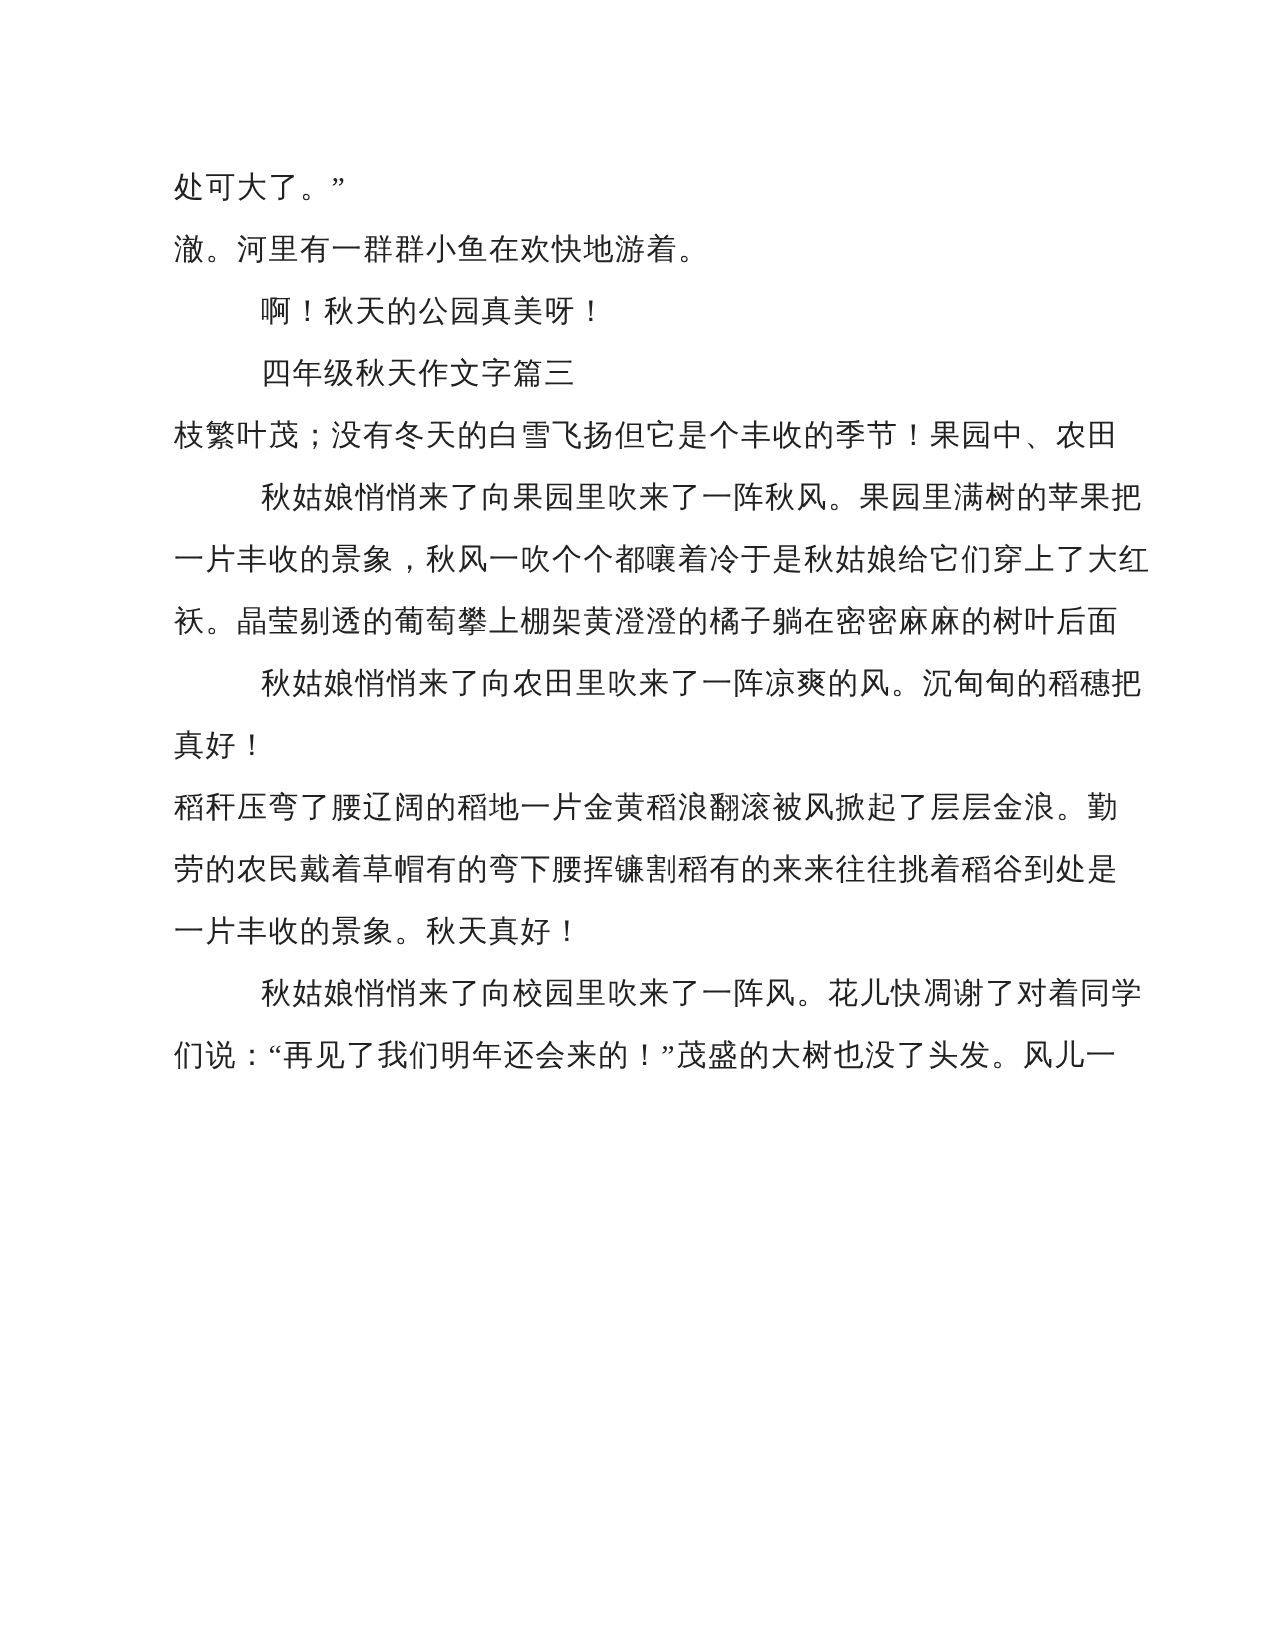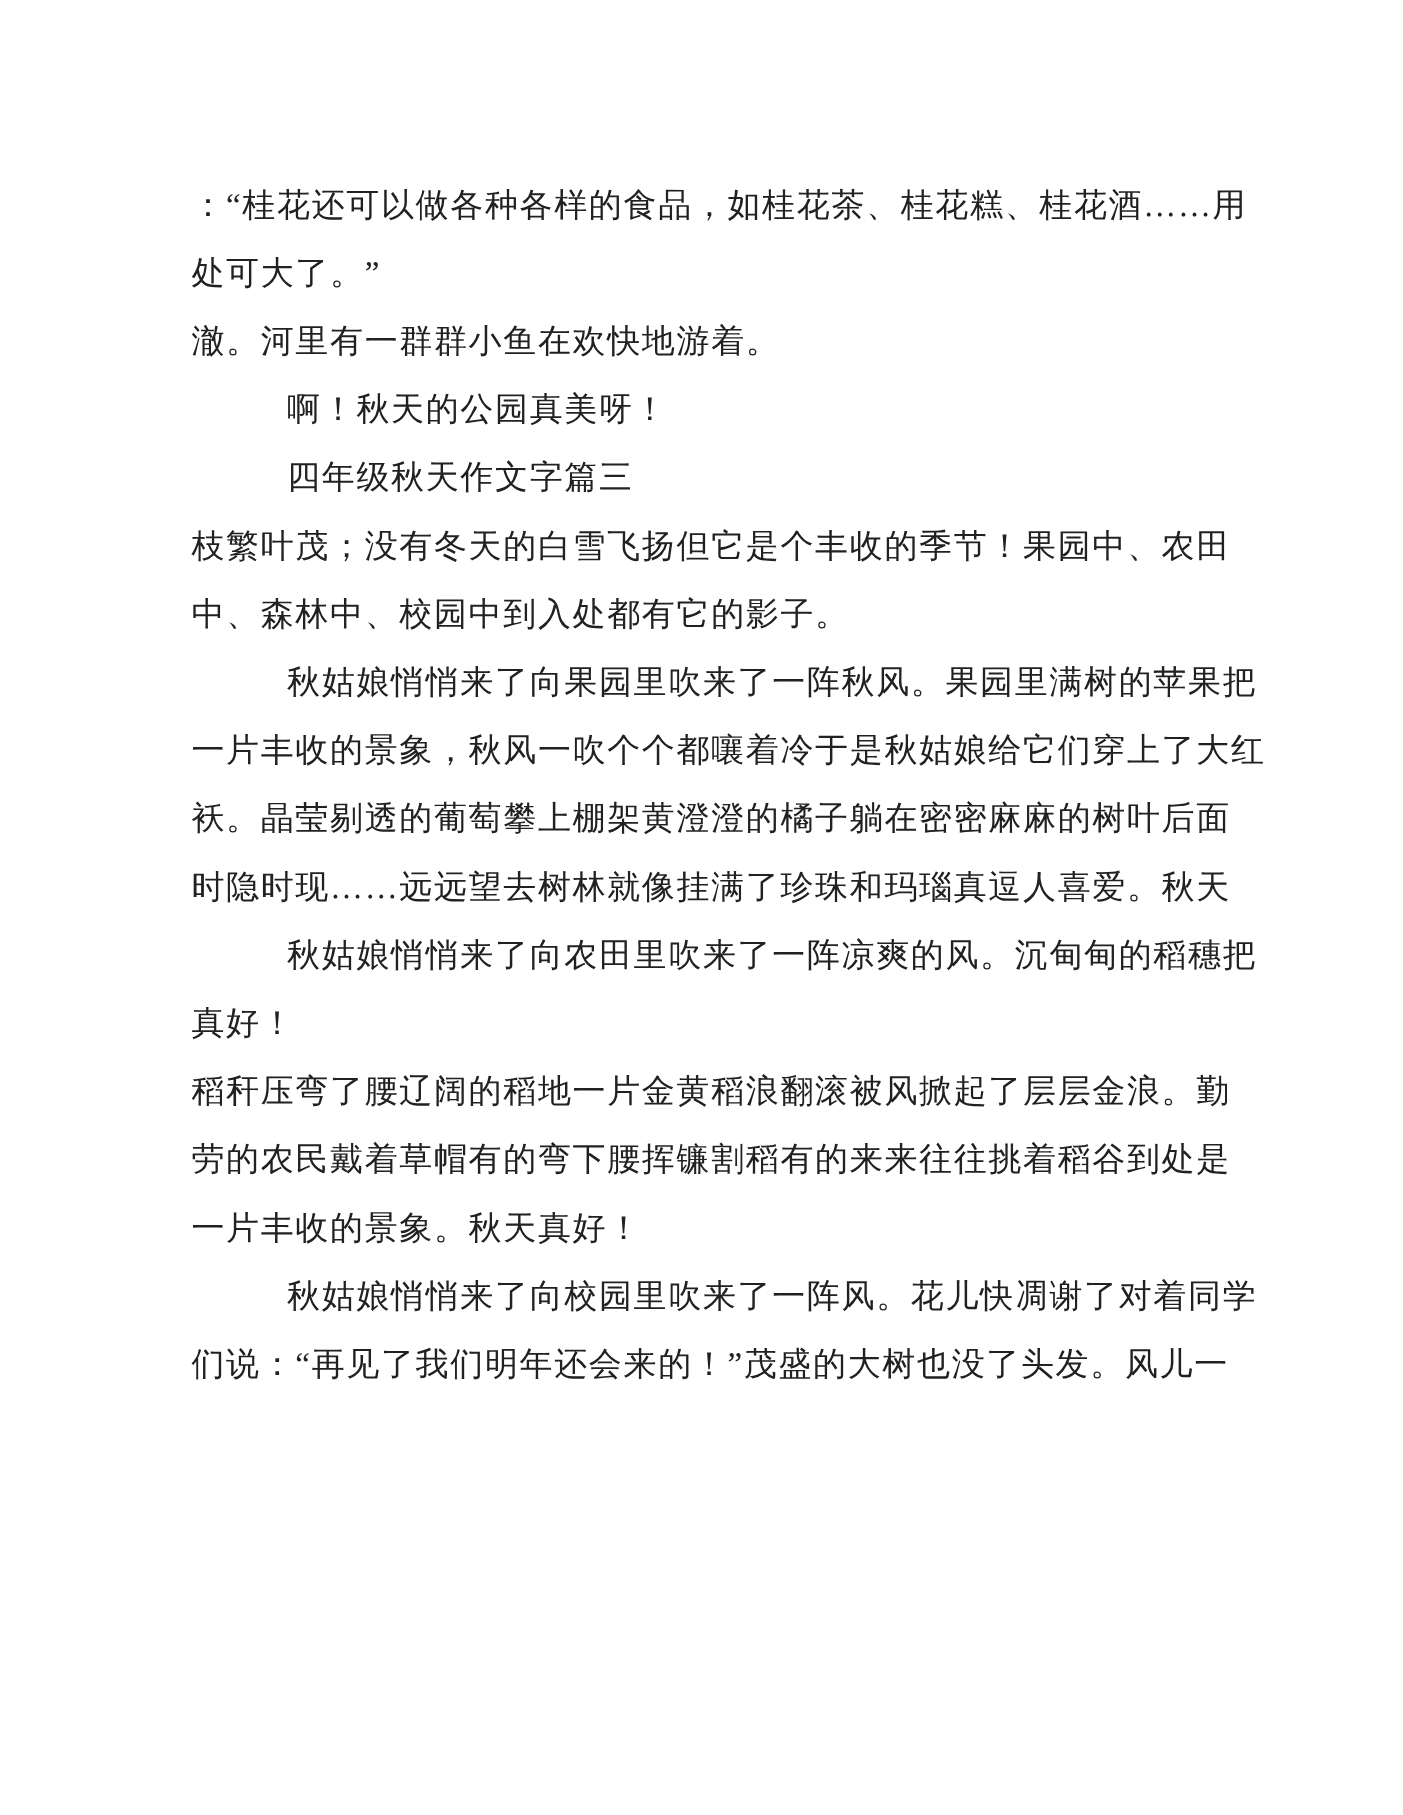--- a/index.html
+++ b/index.html
@@ -33,31 +33,28 @@
   }
   .line.indent {
     text-indent: 87px;
   }
 </style>
 </head>
 <body>
 
 <div class="page" style="background: rgb(255, 255, 255);">
   <div class="text-block" style="color: rgb(33, 33, 33);">
-    <p class="line">：“桂花还可以做各种各样的食品，如桂花茶、桂花糕、桂花酒……用</p>
     <p class="line">处可大了。”</p>
     <p class="line">澈。河里有一群群小鱼在欢快地游着。</p>
     <p class="line indent">啊！秋天的公园真美呀！</p>
     <p class="line indent">四年级秋天作文字篇三</p>
     <p class="line">枝繁叶茂；没有冬天的白雪飞扬但它是个丰收的季节！果园中、农田</p>
-    <p class="line">中、森林中、校园中到入处都有它的影子。</p>
     <p class="line indent">秋姑娘悄悄来了向果园里吹来了一阵秋风。果园里满树的苹果把</p>
     <p class="line">一片丰收的景象，秋风一吹个个都嚷着冷于是秋姑娘给它们穿上了大红</p>
     <p class="line">袄。晶莹剔透的葡萄攀上棚架黄澄澄的橘子躺在密密麻麻的树叶后面</p>
-    <p class="line">时隐时现……远远望去树林就像挂满了珍珠和玛瑙真逗人喜爱。秋天</p>
     <p class="line indent">秋姑娘悄悄来了向农田里吹来了一阵凉爽的风。沉甸甸的稻穗把</p>
     <p class="line">真好！</p>
     <p class="line">稻秆压弯了腰辽阔的稻地一片金黄稻浪翻滚被风掀起了层层金浪。勤</p>
     <p class="line">劳的农民戴着草帽有的弯下腰挥镰割稻有的来来往往挑着稻谷到处是</p>
     <p class="line">一片丰收的景象。秋天真好！</p>
     <p class="line indent">秋姑娘悄悄来了向校园里吹来了一阵风。花儿快凋谢了对着同学</p>
     <p class="line">们说：“再见了我们明年还会来的！”茂盛的大树也没了头发。风儿一</p>
   </div>
 </div>
 

